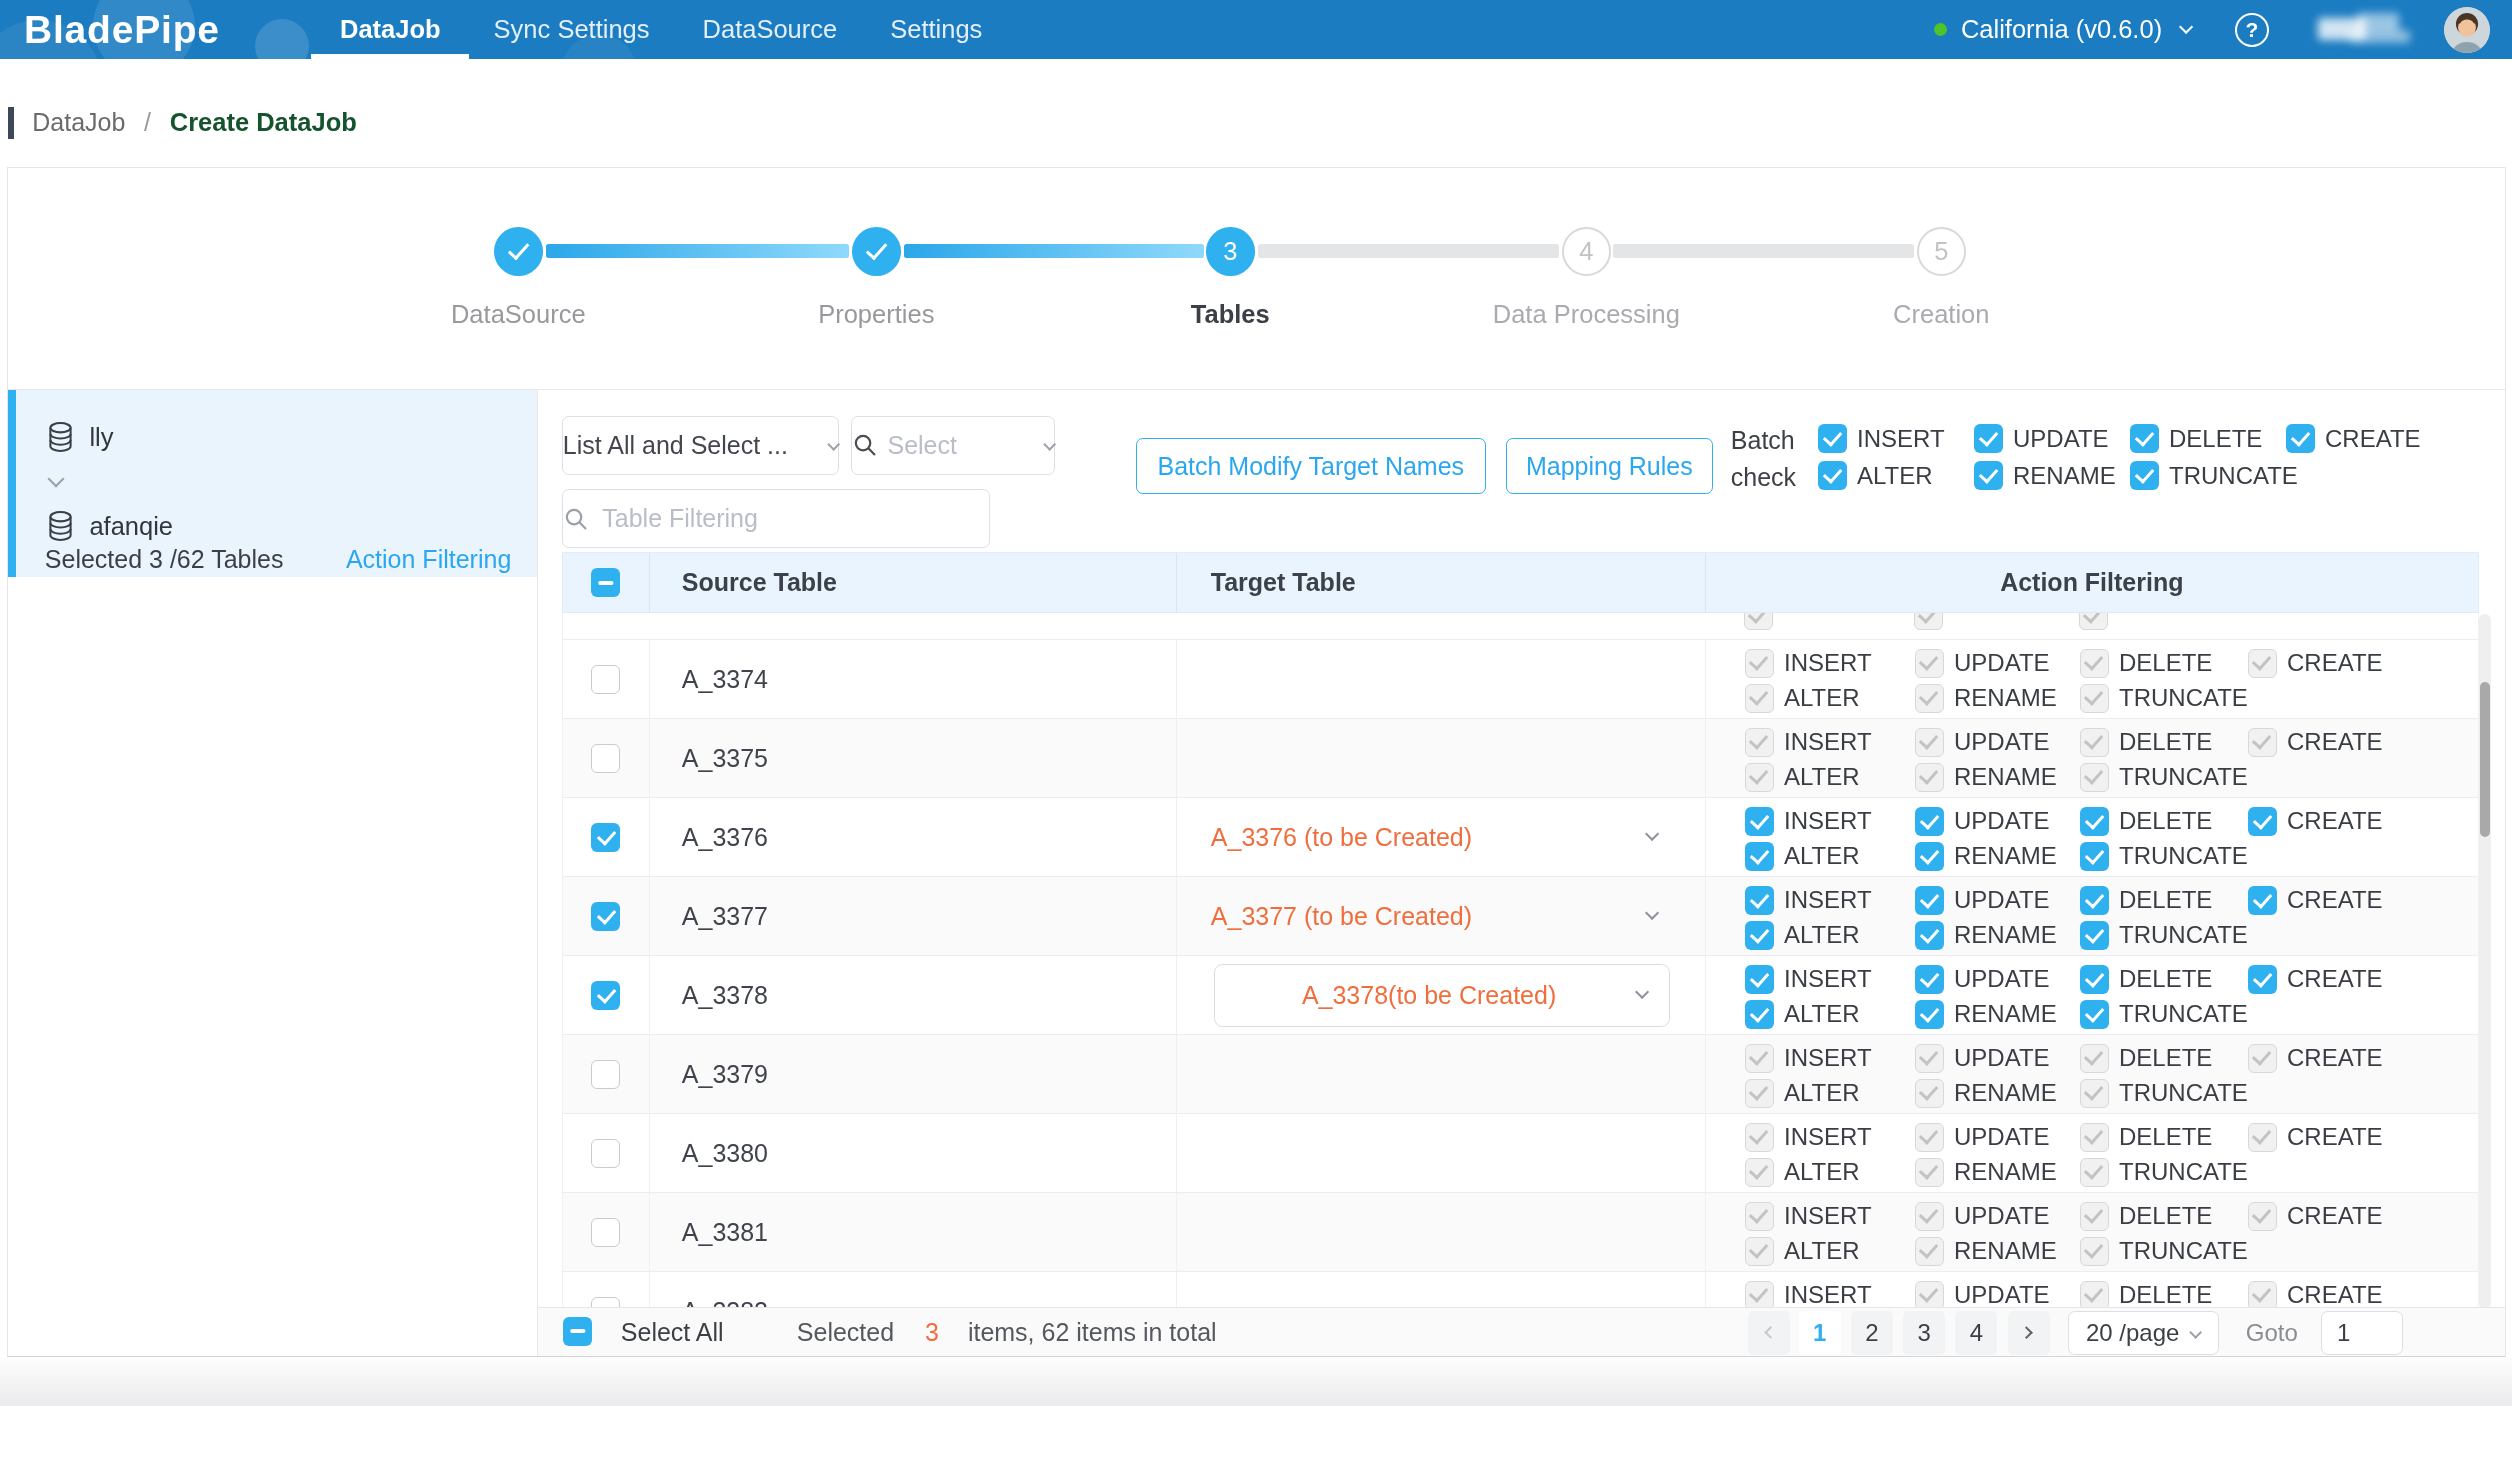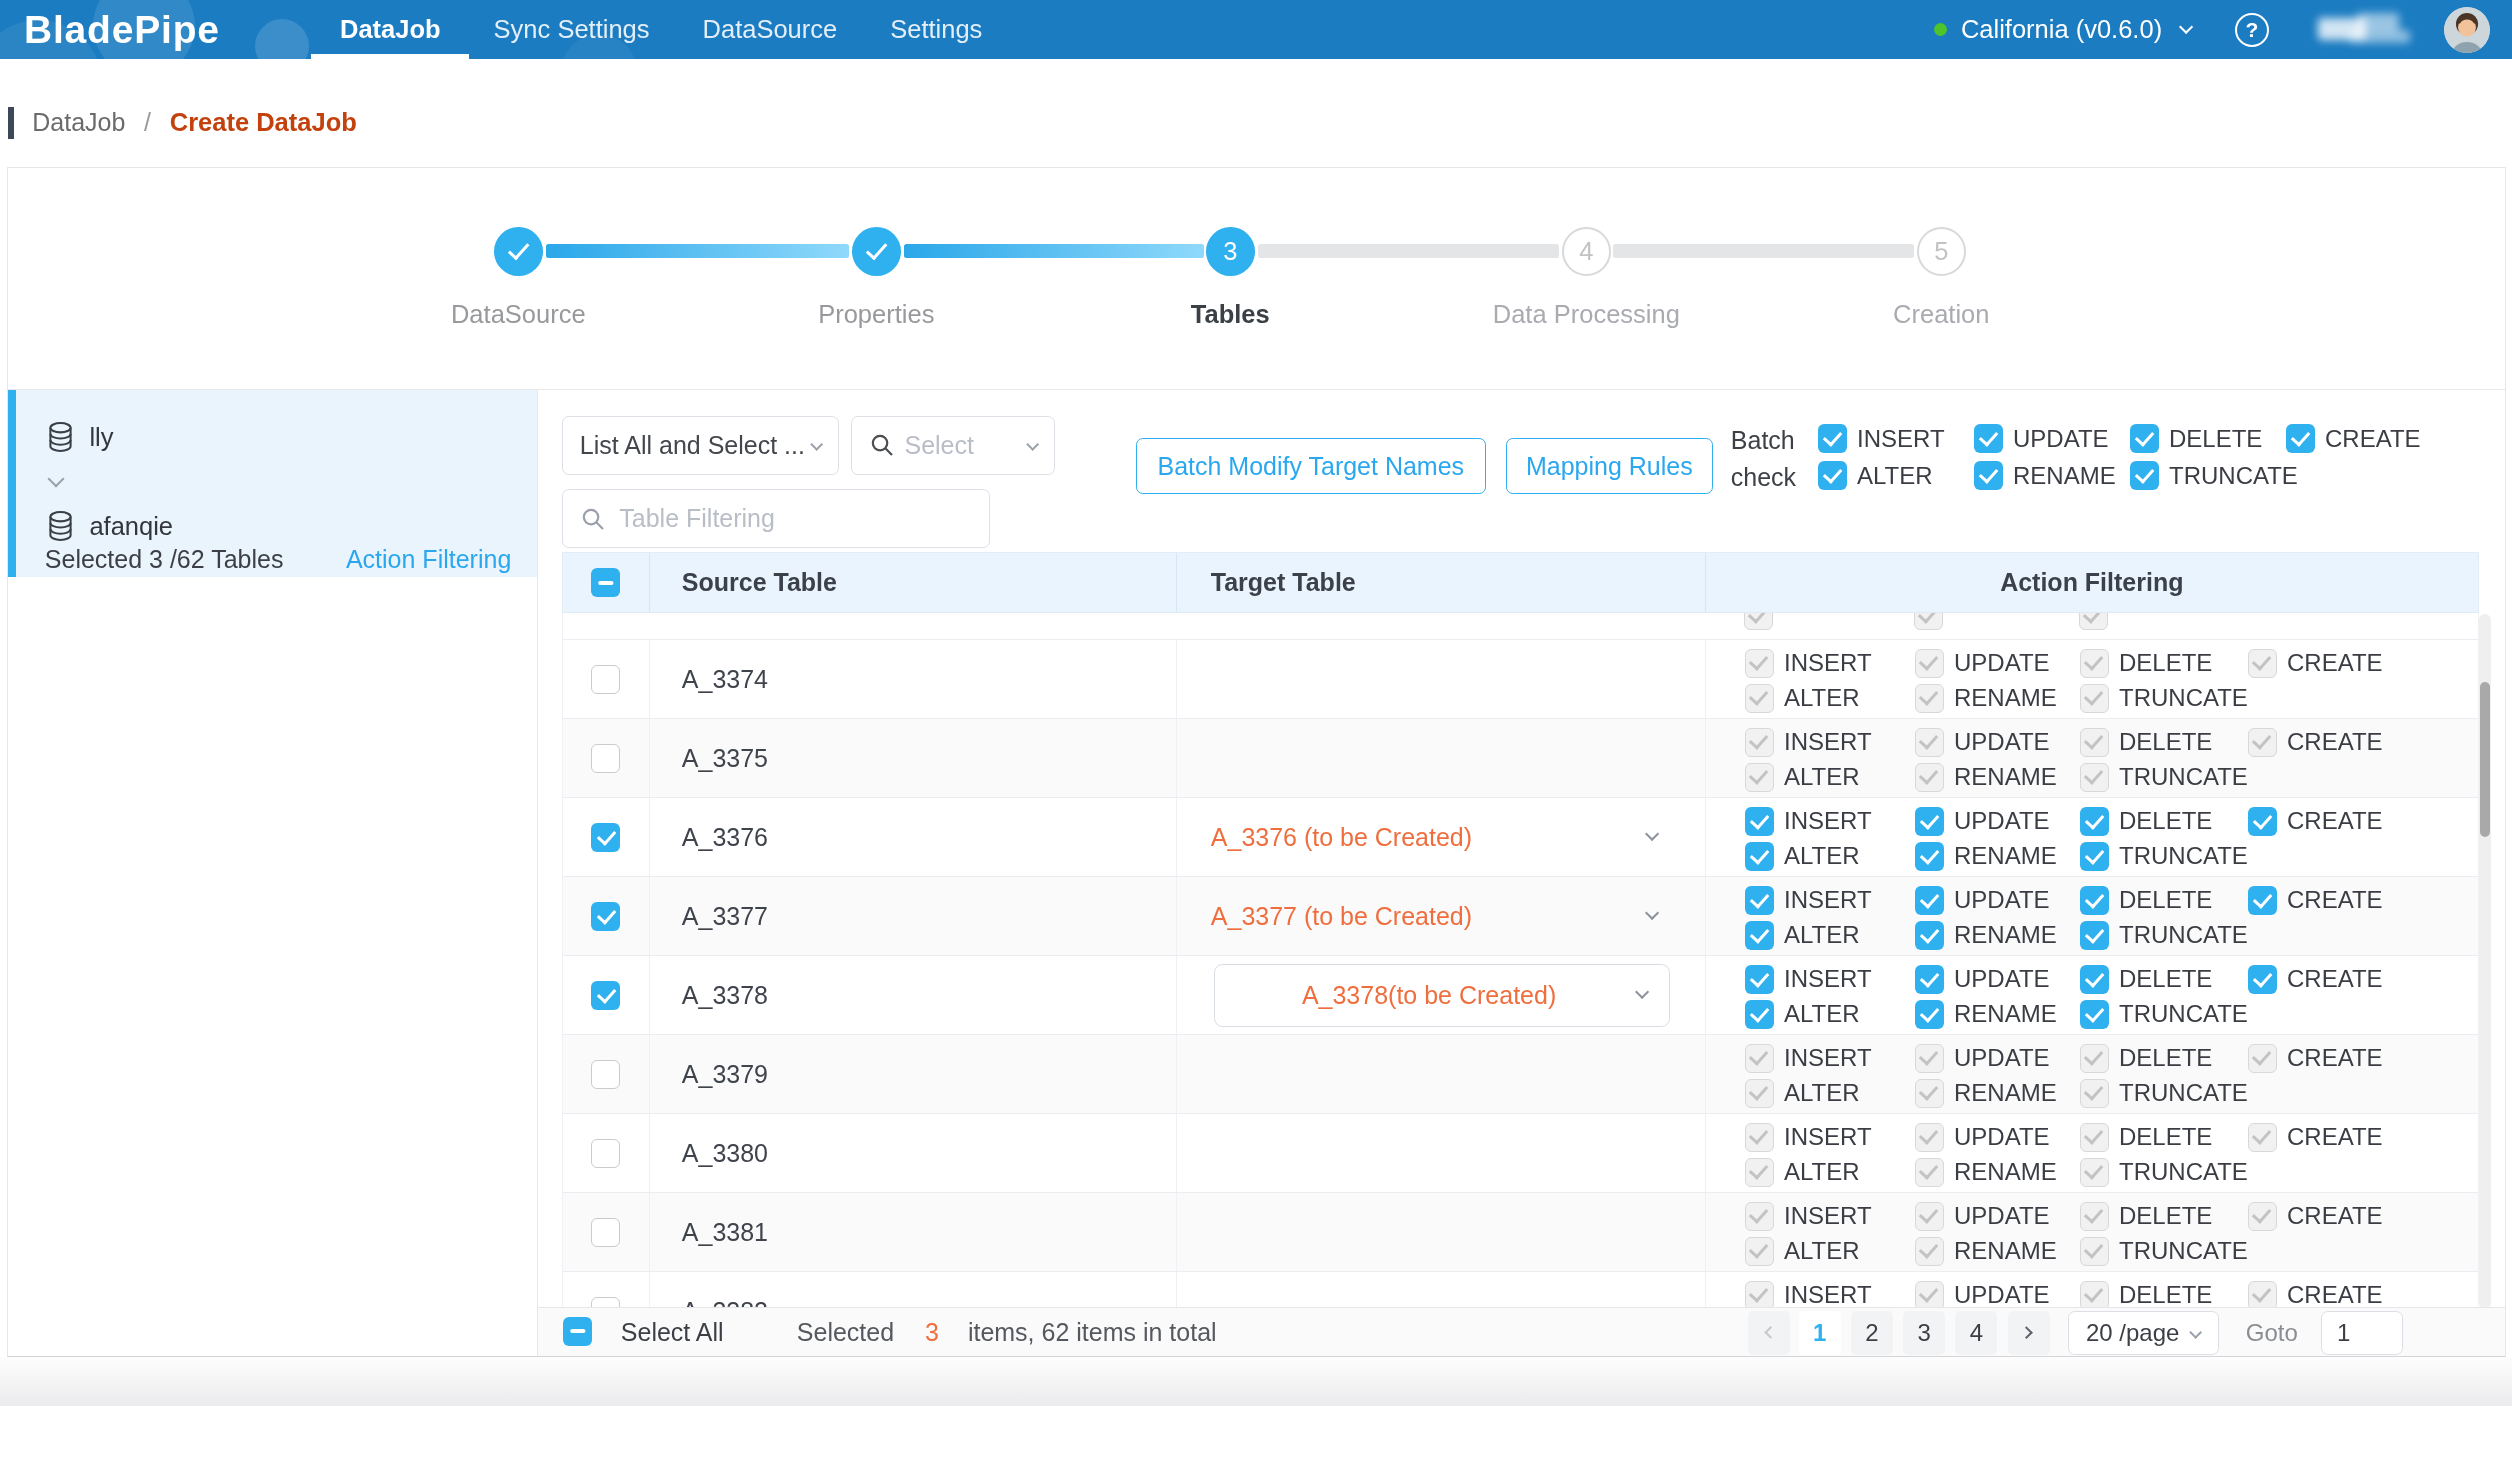--- a/index.html
+++ b/index.html
@@ -34,21 +34,21 @@
   .blur-name span{position:absolute;background:rgba(255,255,255,0.8);border-radius:3.4px;}
   .bn1{left:0;top:5.1px;width:48px;height:22px;}
   .bn2{left:39px;top:0;width:42px;height:18.7px;background:rgba(255,255,255,0.55)!important;}
   .bn3{left:31px;top:17px;width:61px;height:13.6px;background:rgba(255,255,255,0.5)!important;}
   .avatar{width:46px;height:46px;border-radius:50%;overflow:hidden;margin-left:31px;background:#ccd6db;}
   
   .breadcrumb{position:absolute;left:0;top:93px;width:100%;height:59px;display:flex;align-items:center;}
   .bc-bar{width:6px;height:32px;background:#3d4757;margin-left:7.6px;margin-right:18.7px;}
   .bc-link{font-size:25px;color:#6b6b6b;cursor:pointer;}
   .bc-sep{font-size:25px;color:#9b9b9b;margin:0 18.7px;}
-  .bc-current{font-size:25.5px;color:#c2410c;font-weight:700;}
+  .bc-current{font-size:25.5px;color:#14532d;font-weight:700;}
   
   .card{position:absolute;left:6.8px;top:167px;width:2499px;height:1190px;background:#ffffff;
     border:0.8px solid #e4e6ea;border-bottom-color:#d3d4d7;}
   
   .stepper-zone{position:absolute;left:0;top:0;right:0;height:221px;}
   .sbar{position:absolute;top:76px;height:13.6px;border-radius:2.5px;}
   .sbar.done{background:linear-gradient(90deg,#2ba7e9 0%,#8fd9fb 100%);}
   .sbar.pend{background:#e4e5e7;}
   .b1{left:538px;width:303px;}
   .b2{left:896px;width:300px;}
@@ -71,21 +71,21 @@
   .sb-card::before{content:"";position:absolute;left:0;top:0;bottom:0;width:8.5px;background:#2fb0ef;}
   .sb-row{position:absolute;left:37px;display:flex;align-items:center;gap:13.6px;font-size:25.5px;color:#33363c;}
   .sb-r1{top:31px;} .sb-r2{top:120px;}
   .sb-chev{position:absolute;left:42px;top:83px;width:12px;height:12px;border-right:2.5px solid #9aa3ab;border-bottom:2.5px solid #9aa3ab;transform:rotate(45deg);}
   .sb-sum{position:absolute;left:37px;right:25.5px;top:155px;display:flex;justify-content:space-between;align-items:center;}
   .sb-sum-text{font-size:25px;color:#3c3f45;}
   .sb-link{font-size:25px;color:#2aa7ee;cursor:pointer;}
   .main{position:absolute;left:530px;top:0;right:0;bottom:0;background:#ffffff;}
   
   .selectbox{position:absolute;background:#fff;border:1.7px solid #dcdfe6;border-radius:6.8px;
-    display:flex;align-items:center;padding:0 17px;font-size:25px;color:#43464d;cursor:pointer;}
+    display:flex;align-items:center;padding:0 0;font-size:25px;color:#43464d;cursor:pointer;}
   .sel1{left:24px;top:25.5px;width:277px;height:59px;justify-content:space-between;}
   .sel2{left:313px;top:25.5px;width:204px;height:59px;gap:10.2px;}
   .filterbox{left:24px;top:99px;width:428px;height:59px;gap:12px;}
   .ph{color:#b9bdc6;}
   .gray-chev{width:9.3px;height:9.3px;border-right:2.5px solid #9aa0aa;border-bottom:2.5px solid #9aa0aa;transform:rotate(45deg);display:inline-block;flex:none;}
   .filterbox input{border:none;outline:none;font-size:25px;color:#43464d;width:100%;background:transparent;font-family:inherit;}
   .filterbox input::placeholder{color:#b9bdc6;}
   .btn-outline{position:absolute;height:56px;border:1.7px solid #2fb0ef;background:#ffffff;border-radius:6.8px;
     color:#2aa7ee;font-size:25px;display:flex;align-items:center;justify-content:center;cursor:pointer;}
   .btn-batchmod{left:598px;top:48px;width:350px;}

